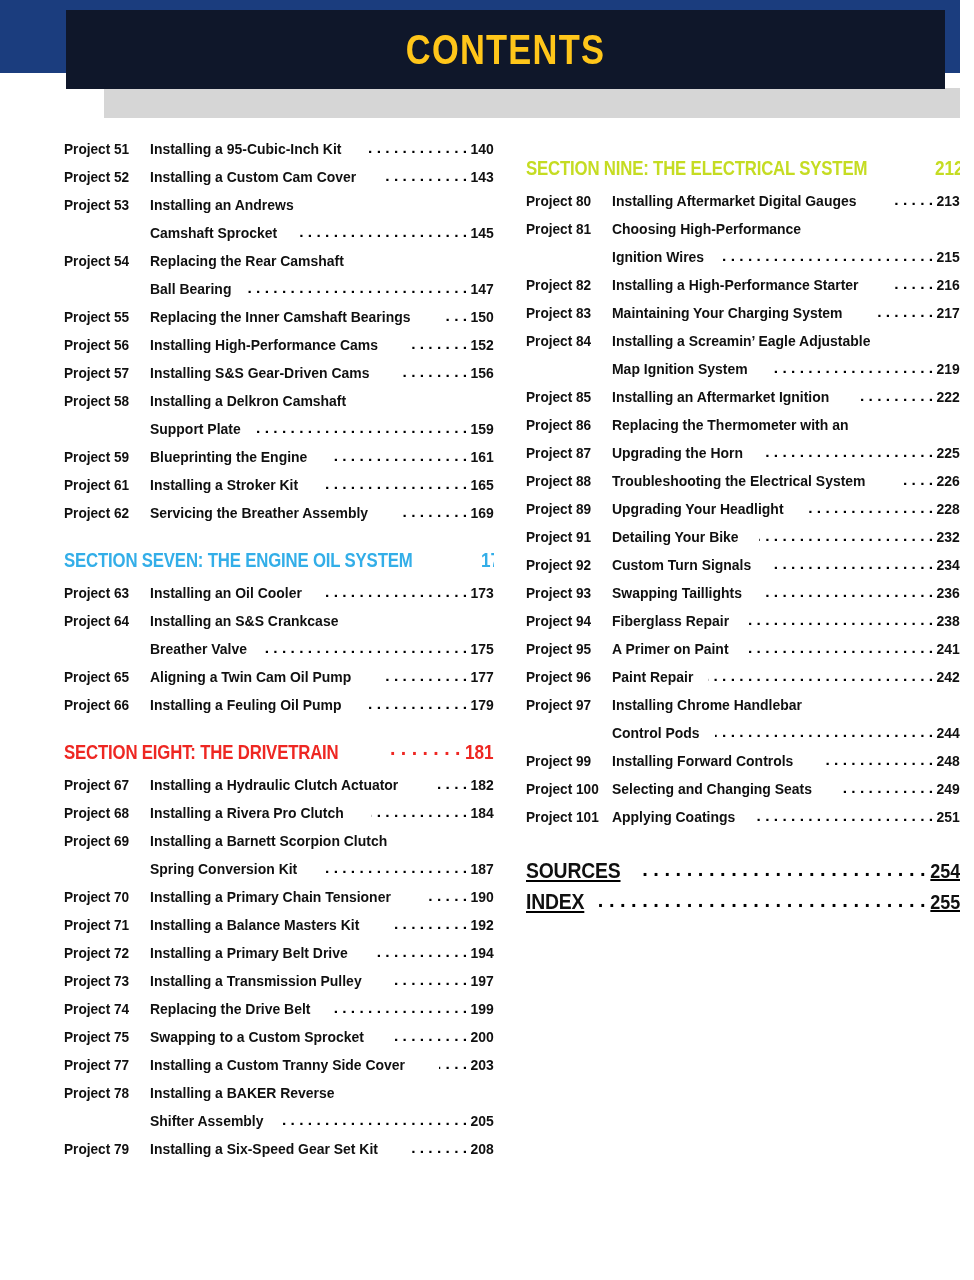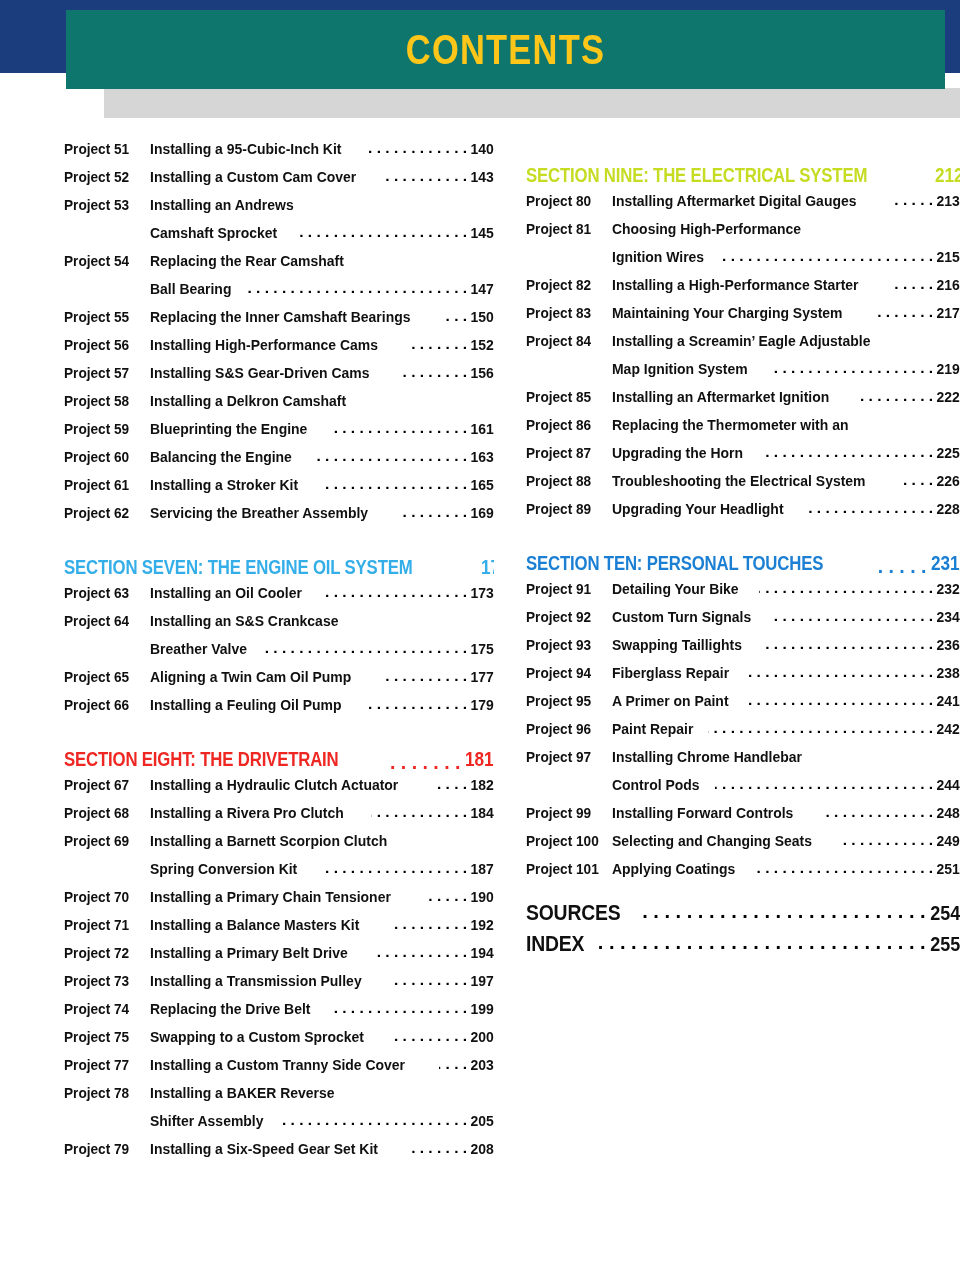--- a/index.html
+++ b/index.html
@@ -31,21 +31,21 @@
   .band-grey-shadow {
     position: absolute;
     left: 104px; top: 88px;
     width: 856px; height: 30px;
     background: #d6d6d6;
   }
   .band-red {
     position: absolute;
     left: 66px; top: 10px;
     width: 879px; height: 79px;
-    background: #0f766e;
+    background: #0f172a;
   }
   .contents-title {
     position: absolute;
     left: 0; top: 0;
     width: 879px; height: 79px;
     display: flex;
     align-items: center;
     justify-content: center;
     color: #ffc61a;
     font-size: 42px;
@@ -124,21 +124,21 @@
     transform: scaleX(0.90);
     transform-origin: right center;
   }
 
   
   .toc-row.continuation .proj-label { visibility: hidden; }
 
   
   .section-row {
     display: flex;
-    align-items: flex-end;
+    align-items: flex-start;
     height: 30px;
     white-space: nowrap;
     overflow: hidden;
     margin-top: 17px;
     margin-bottom: 5px;
   }
   .section-title {
     flex: 0 0 auto;
     font-size: 19.5px;
     font-weight: bold;
@@ -174,21 +174,21 @@
     transform-origin: left center;
     padding-right: 3px;
     letter-spacing: -0.2px;
   }
   .backmatter-row .dot-leader { height: 17px; }
   .backmatter-row .dot-leader::before {
     font-size: 20px;
     bottom: -3px;
   }
   .backmatter-row .page-num { font-size: 20px; }
-  #backmatter-block { margin-top: 12px; }
+  #backmatter-block { margin-top: 22px; text-decoration: underline; }
 </style>
 <style>.dot-leader::before{color:inherit;}.section-row .section-title{color:inherit;}</style></head>
 <body>
 
 <div id="header-banner">
   <div class="band-blue"></div>
   <div class="band-grey-shadow"></div>
   <div class="band-red">
     <div class="contents-title">CONTENTS</div>
   </div>
@@ -243,31 +243,31 @@
       <div class="toc-row">
         <span class="proj-label">Project 57</span>
         <span class="toc-title">Installing S&amp;S Gear-Driven Cams</span>
         <span class="dot-leader"></span>
         <span class="page-num">156</span>
       </div>
       <div class="toc-row">
         <span class="proj-label">Project 58</span>
         <span class="toc-title">Installing a Delkron Camshaft</span>
       </div>
+      <div class="toc-row continuation">
+        <span class="proj-label"></span>
+        <span class="toc-title">Support Plate</span>
+        <span class="dot-leader"></span>
+        <span class="page-num">159</span>
+      </div>
       <div class="toc-row">
         <span class="proj-label">Project 59</span>
         <span class="toc-title">Blueprinting the Engine</span>
         <span class="dot-leader"></span>
         <span class="page-num">161</span>
-      </div>
-      <div class="toc-row">
-        <span class="proj-label">Project 60</span>
-        <span class="toc-title">Balancing the Engine</span>
-        <span class="dot-leader"></span>
-        <span class="page-num">163</span>
       </div>
       <div class="toc-row">
         <span class="proj-label">Project 61</span>
         <span class="toc-title">Installing a Stroker Kit</span>
         <span class="dot-leader"></span>
         <span class="page-num">165</span>
       </div>
       <div class="toc-row">
         <span class="proj-label">Project 62</span>
         <span class="toc-title">Servicing the Breather Assembly</span>
@@ -457,25 +457,20 @@
         <span class="proj-label">Project 88</span>
         <span class="toc-title">Troubleshooting the Electrical System</span>
         <span class="dot-leader"></span>
         <span class="page-num">226</span>
       </div>
       <div class="toc-row">
         <span class="proj-label">Project 89</span>
         <span class="toc-title">Upgrading Your Headlight</span>
         <span class="dot-leader"></span>
         <span class="page-num">228</span>
-      </div>
-      <div class="section-row">
-        <span class="section-title" style="color: rgb(27, 127, 212);">SECTION TEN: PERSONAL TOUCHES</span>
-        <span class="dot-leader" style="color: rgb(27, 127, 212);"></span>
-        <span class="page-num" style="color: rgb(27, 127, 212);">231</span>
       </div>
       <div class="toc-row">
         <span class="proj-label">Project 91</span>
         <span class="toc-title">Detailing Your Bike</span>
         <span class="dot-leader"></span>
         <span class="page-num">232</span>
       </div>
       <div class="toc-row">
         <span class="proj-label">Project 92</span>
         <span class="toc-title">Custom Turn Signals</span>

